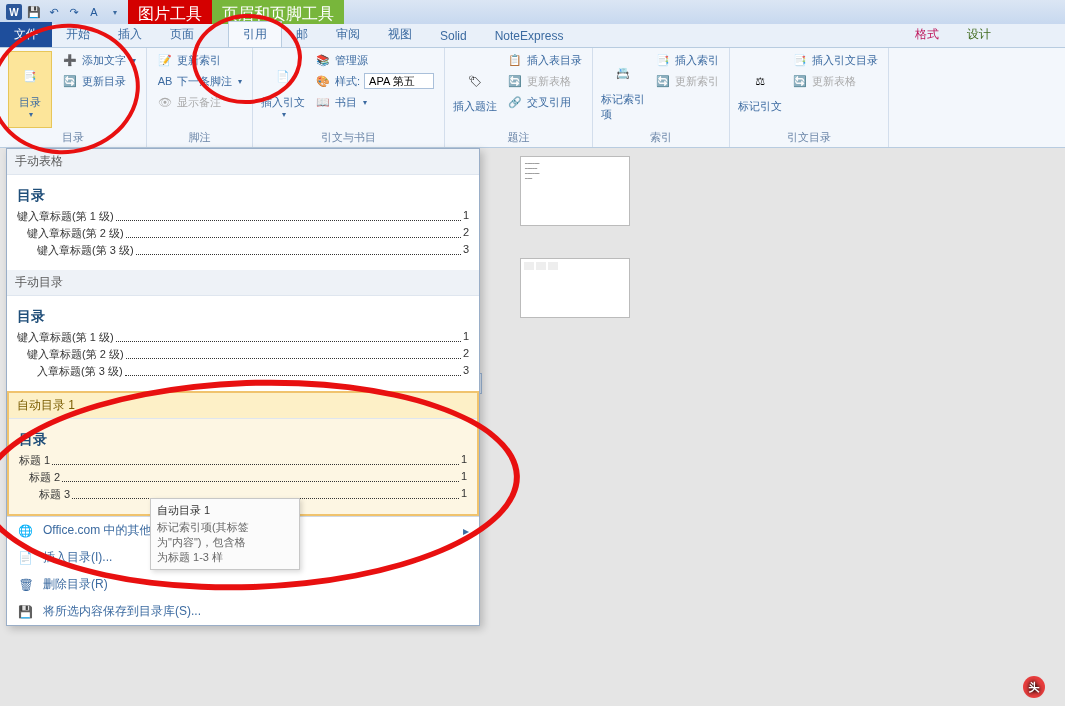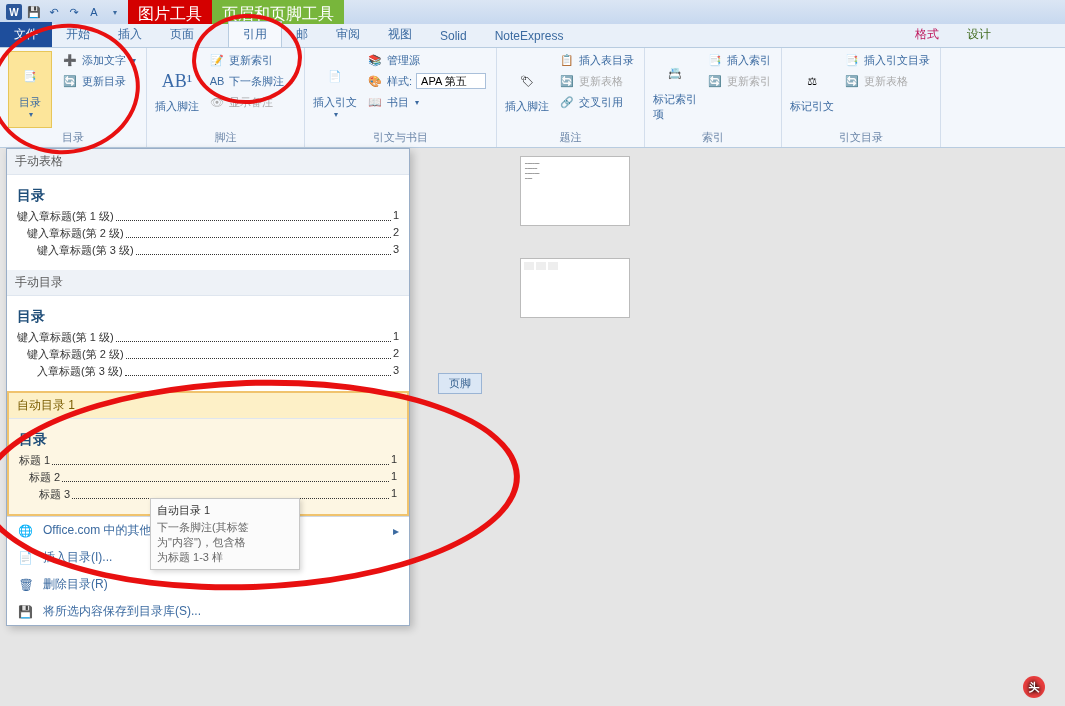--- a/index.html
+++ b/index.html
@@ -30,21 +30,21 @@
 .bigbtn { display: flex; flex-direction: column; align-items: center; justify-content: center; width: 44px; cursor: pointer; }
 .bigbtn .bic { width: 32px; height: 32px; display: flex; align-items: center; justify-content: center; }
 .bigbtn span { color: #3b6aa0; margin-top: 2px; }
 .stack { display: flex; flex-direction: column; gap: 3px; }
 .smallbtn { display: flex; align-items: center; gap: 4px; color: #3b6aa0; cursor: pointer; padding: 1px 2px; }
 .smallbtn .sic { width: 16px; height: 16px; display: flex; align-items: center; justify-content: center; }
 .dropdown-chev::after { content: "▾"; font-size: 8px; color: #3b6aa0; margin-left: 2px; }
 .style-sel { border: 1px solid #aac0da; background: #fff; padding: 1px 4px; font-size: 11px; width: 70px; }
 
 
-.toc-panel { position: absolute; left: 6px; top: 148px; width: 404px; background: #fff; border: 1px solid #9aaec7; box-shadow: 3px 3px 8px rgba(0,0,0,.2); font-size: 12px; z-index: 300; }
+.toc-panel { position: absolute; left: 6px; top: 148px; width: 474px; background: #fff; border: 1px solid #9aaec7; box-shadow: 3px 3px 8px rgba(0,0,0,.2); font-size: 12px; z-index: 300; }
 .toc-section-head { background: #eef2f7; padding: 4px 8px; color: #5a5a5a; font-size: 12px; border-bottom: 1px solid #dfe6ef; }
 .toc-template { padding: 6px 10px 10px 10px; }
 .toc-title { color: #1f4e79; font-size: 14px; font-weight: bold; margin: 6px 0 4px 0; font-family: SimSun; }
 .toc-line { display: flex; font-size: 11px; color: #333; margin: 2px 0; }
 .toc-line .t { white-space: nowrap; text-align: right; }
 .toc-line .d { flex: 1; border-bottom: 1px dotted #333; margin: 0 2px 3px 2px; }
 .toc-line .p { }
 .auto1 { border: 2px solid #f0c36d; background: #fdf6e3; }
 .auto1 .toc-section-head { background: #fdf0c7; color: #7a5c00; }
 .toc-menu { border-top: 1px solid #cfd9e6; }
@@ -135,24 +135,20 @@
             <div class="sic">🔄</div>
             <span>更新目录</span>
           </div>
       </div>
     </div>
     <div class="group-label">目录</div>
   </div>
 
   <div class="group">
     <div class="group-body">
-      <div class="bigbtn">
-        <div class="bic" style="font-family:serif;font-size:18px;color:#3a6aa8;">AB¹</div>
-        <span>插入脚注</span>
-      </div>
       <div class="stack">
         <div class="smallbtn">
             <div class="sic">📝</div>
             <span>更新索引</span>
           </div>
         <div class="smallbtn dropdown-chev">
             <div class="sic">AB</div>
             <span>下一条脚注</span>
           </div>
         <div class="smallbtn" style="color:#aaa">
@@ -186,21 +182,21 @@
           </div>
       </div>
     </div>
     <div class="group-label">引文与书目</div>
   </div>
 
   <div class="group">
     <div class="group-body">
       <div class="bigbtn">
         <div class="bic">🏷</div>
-        <span>插入脚注</span>
+        <span>插入题注</span>
       </div>
       <div class="stack">
         <div class="smallbtn">
             <div class="sic">📋</div>
             <span>插入表目录</span>
           </div>
         <div class="smallbtn" style="color:#aaa">
             <div class="sic">🔄</div>
             <span>更新表格</span>
           </div>
@@ -350,21 +346,21 @@
       </div>
     <div class="toc-mi">
         <div class="mic">💾</div>
         <span>将所选内容保存到目录库(S)...</span>
       </div>
   </div>
 </div>
 
 <div class="tooltip-box">
   <div class="tt-title">自动目录 1</div>
-  <div>下一条脚注(其标签</div>
+  <div>标记索引项(其标签</div>
   <div>为"内容")，包含格</div>
   <div>为标题 1-3 样</div>
 </div>
 
 <div class="embedded-word">
   <div class="selection-handles">
     <div class="rot" style="left:246px;top:-18px"></div>
     <div class="h" style="left:-4px;top:-4px"></div>
       <div class="h" style="left:246px;top:-4px"></div>
       <div class="h" style="right:-4px;top:-4px"></div>

